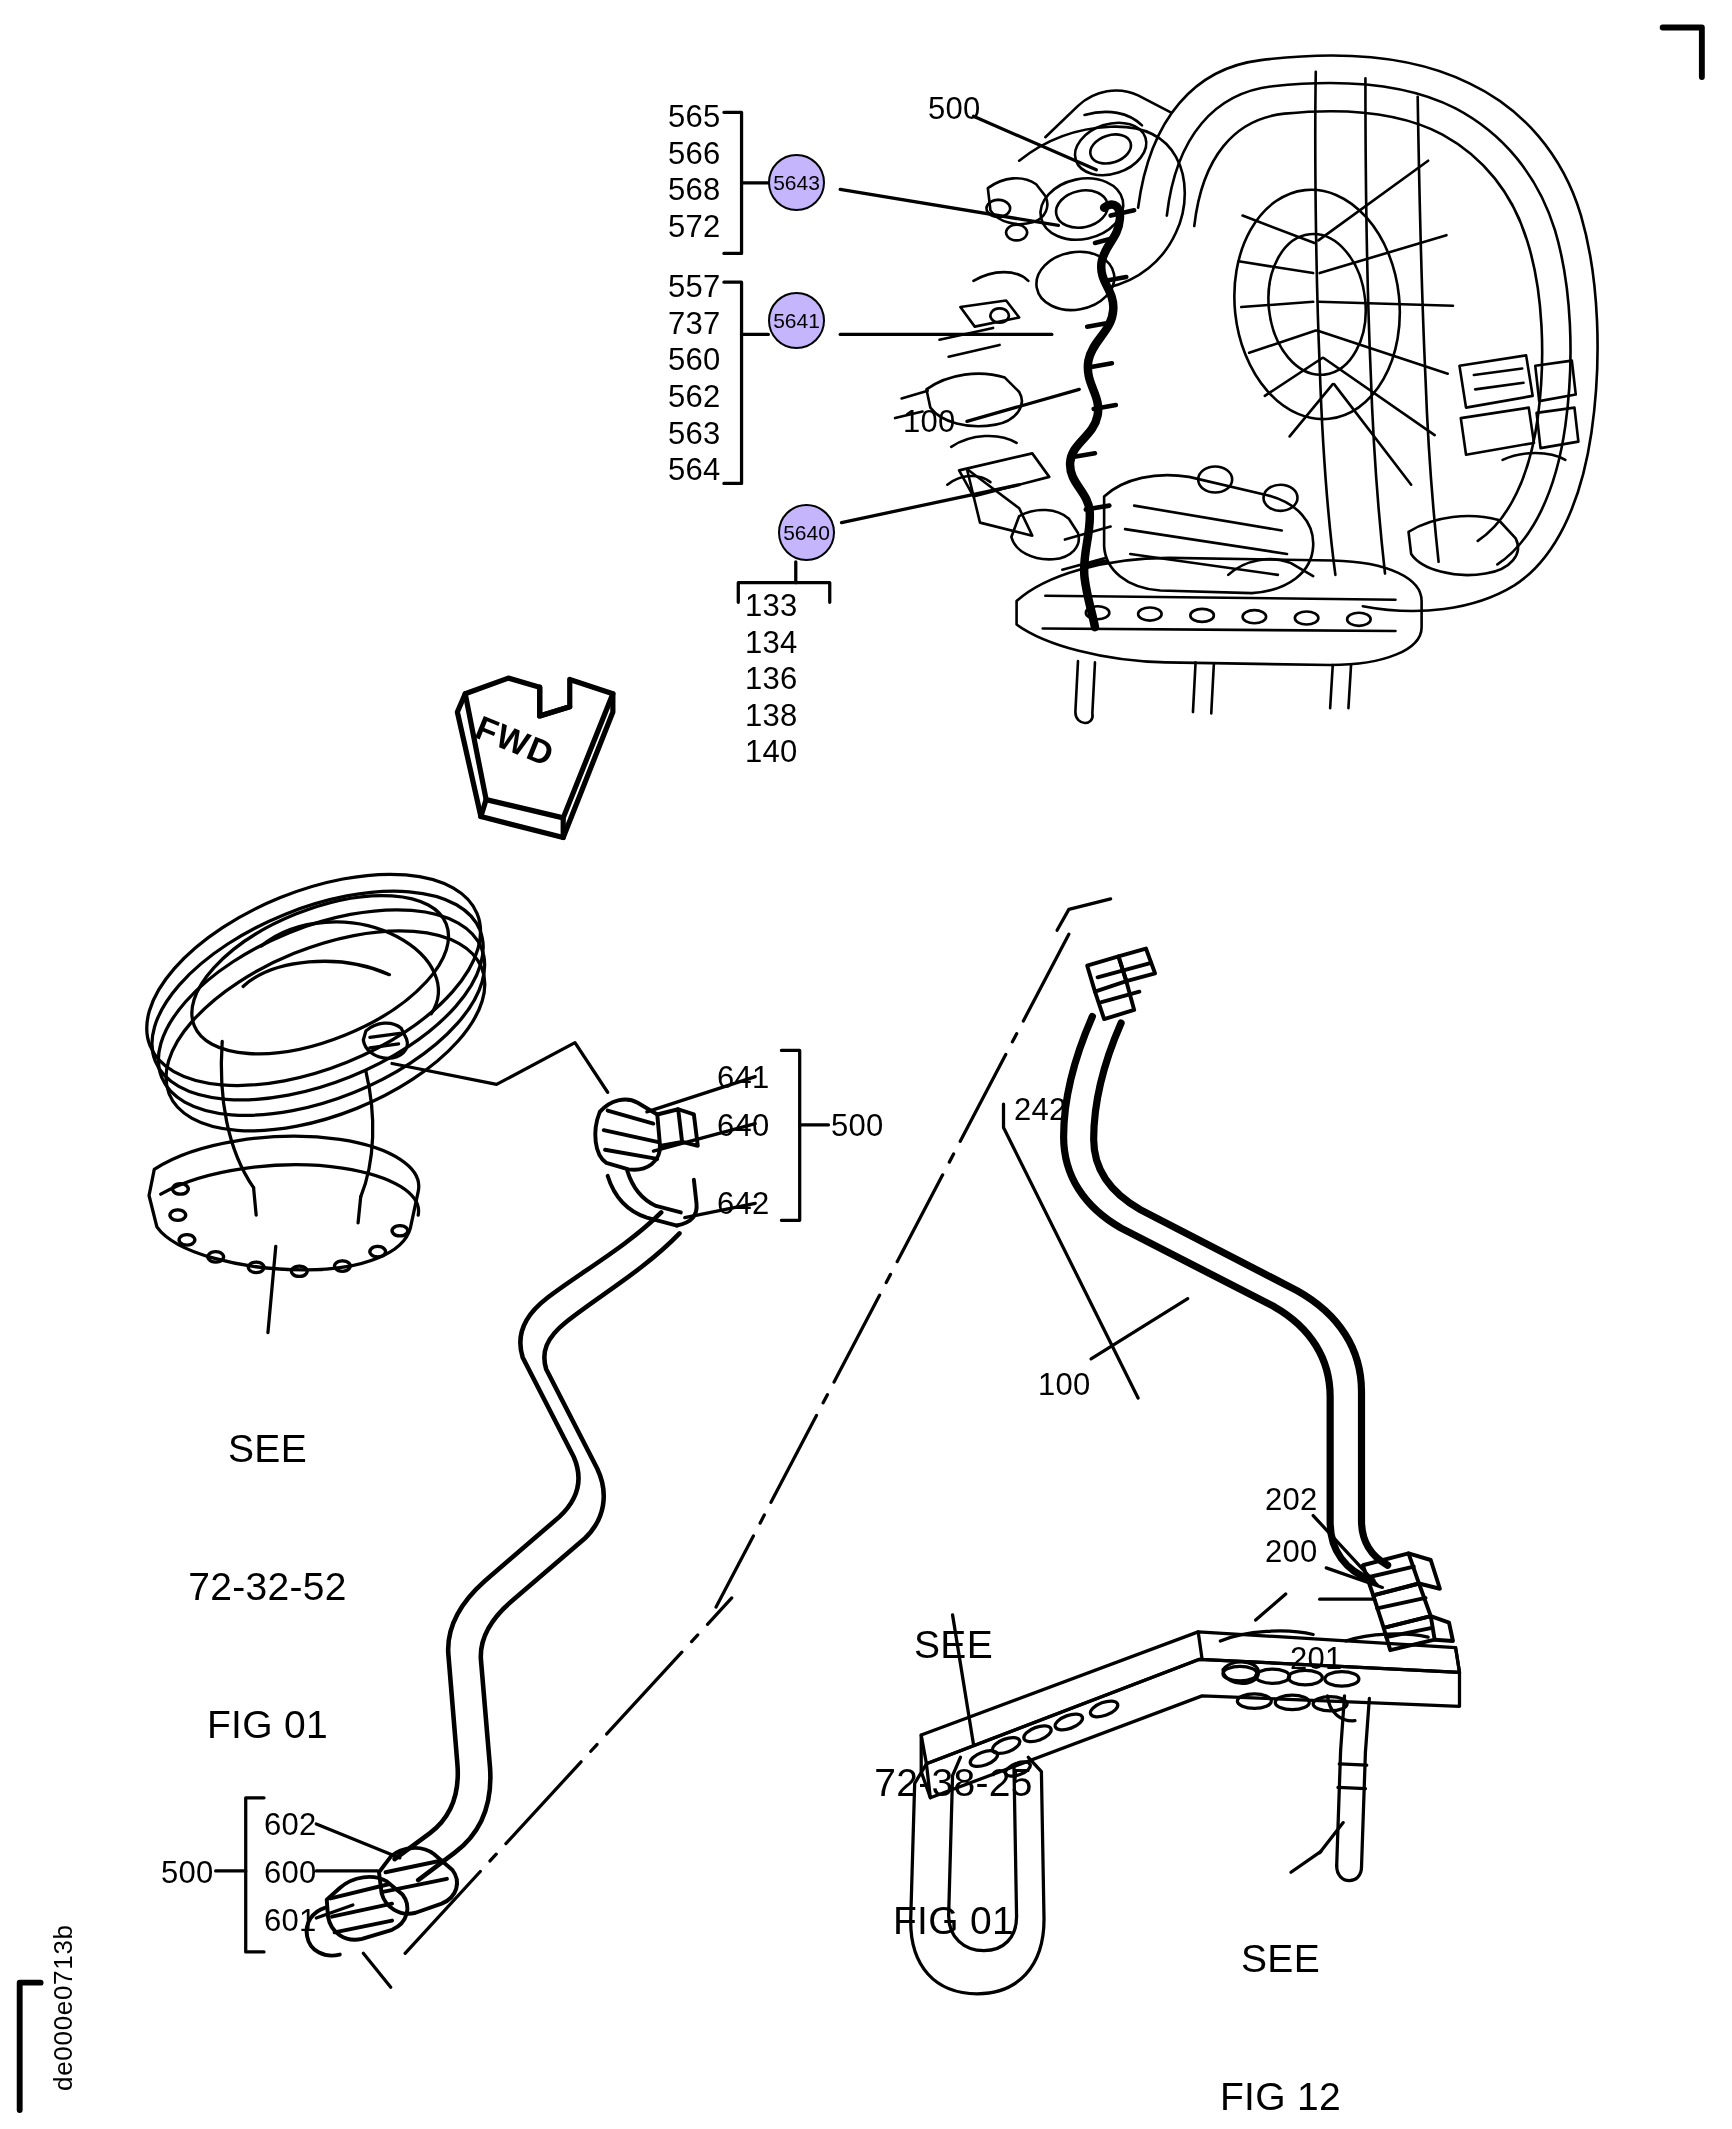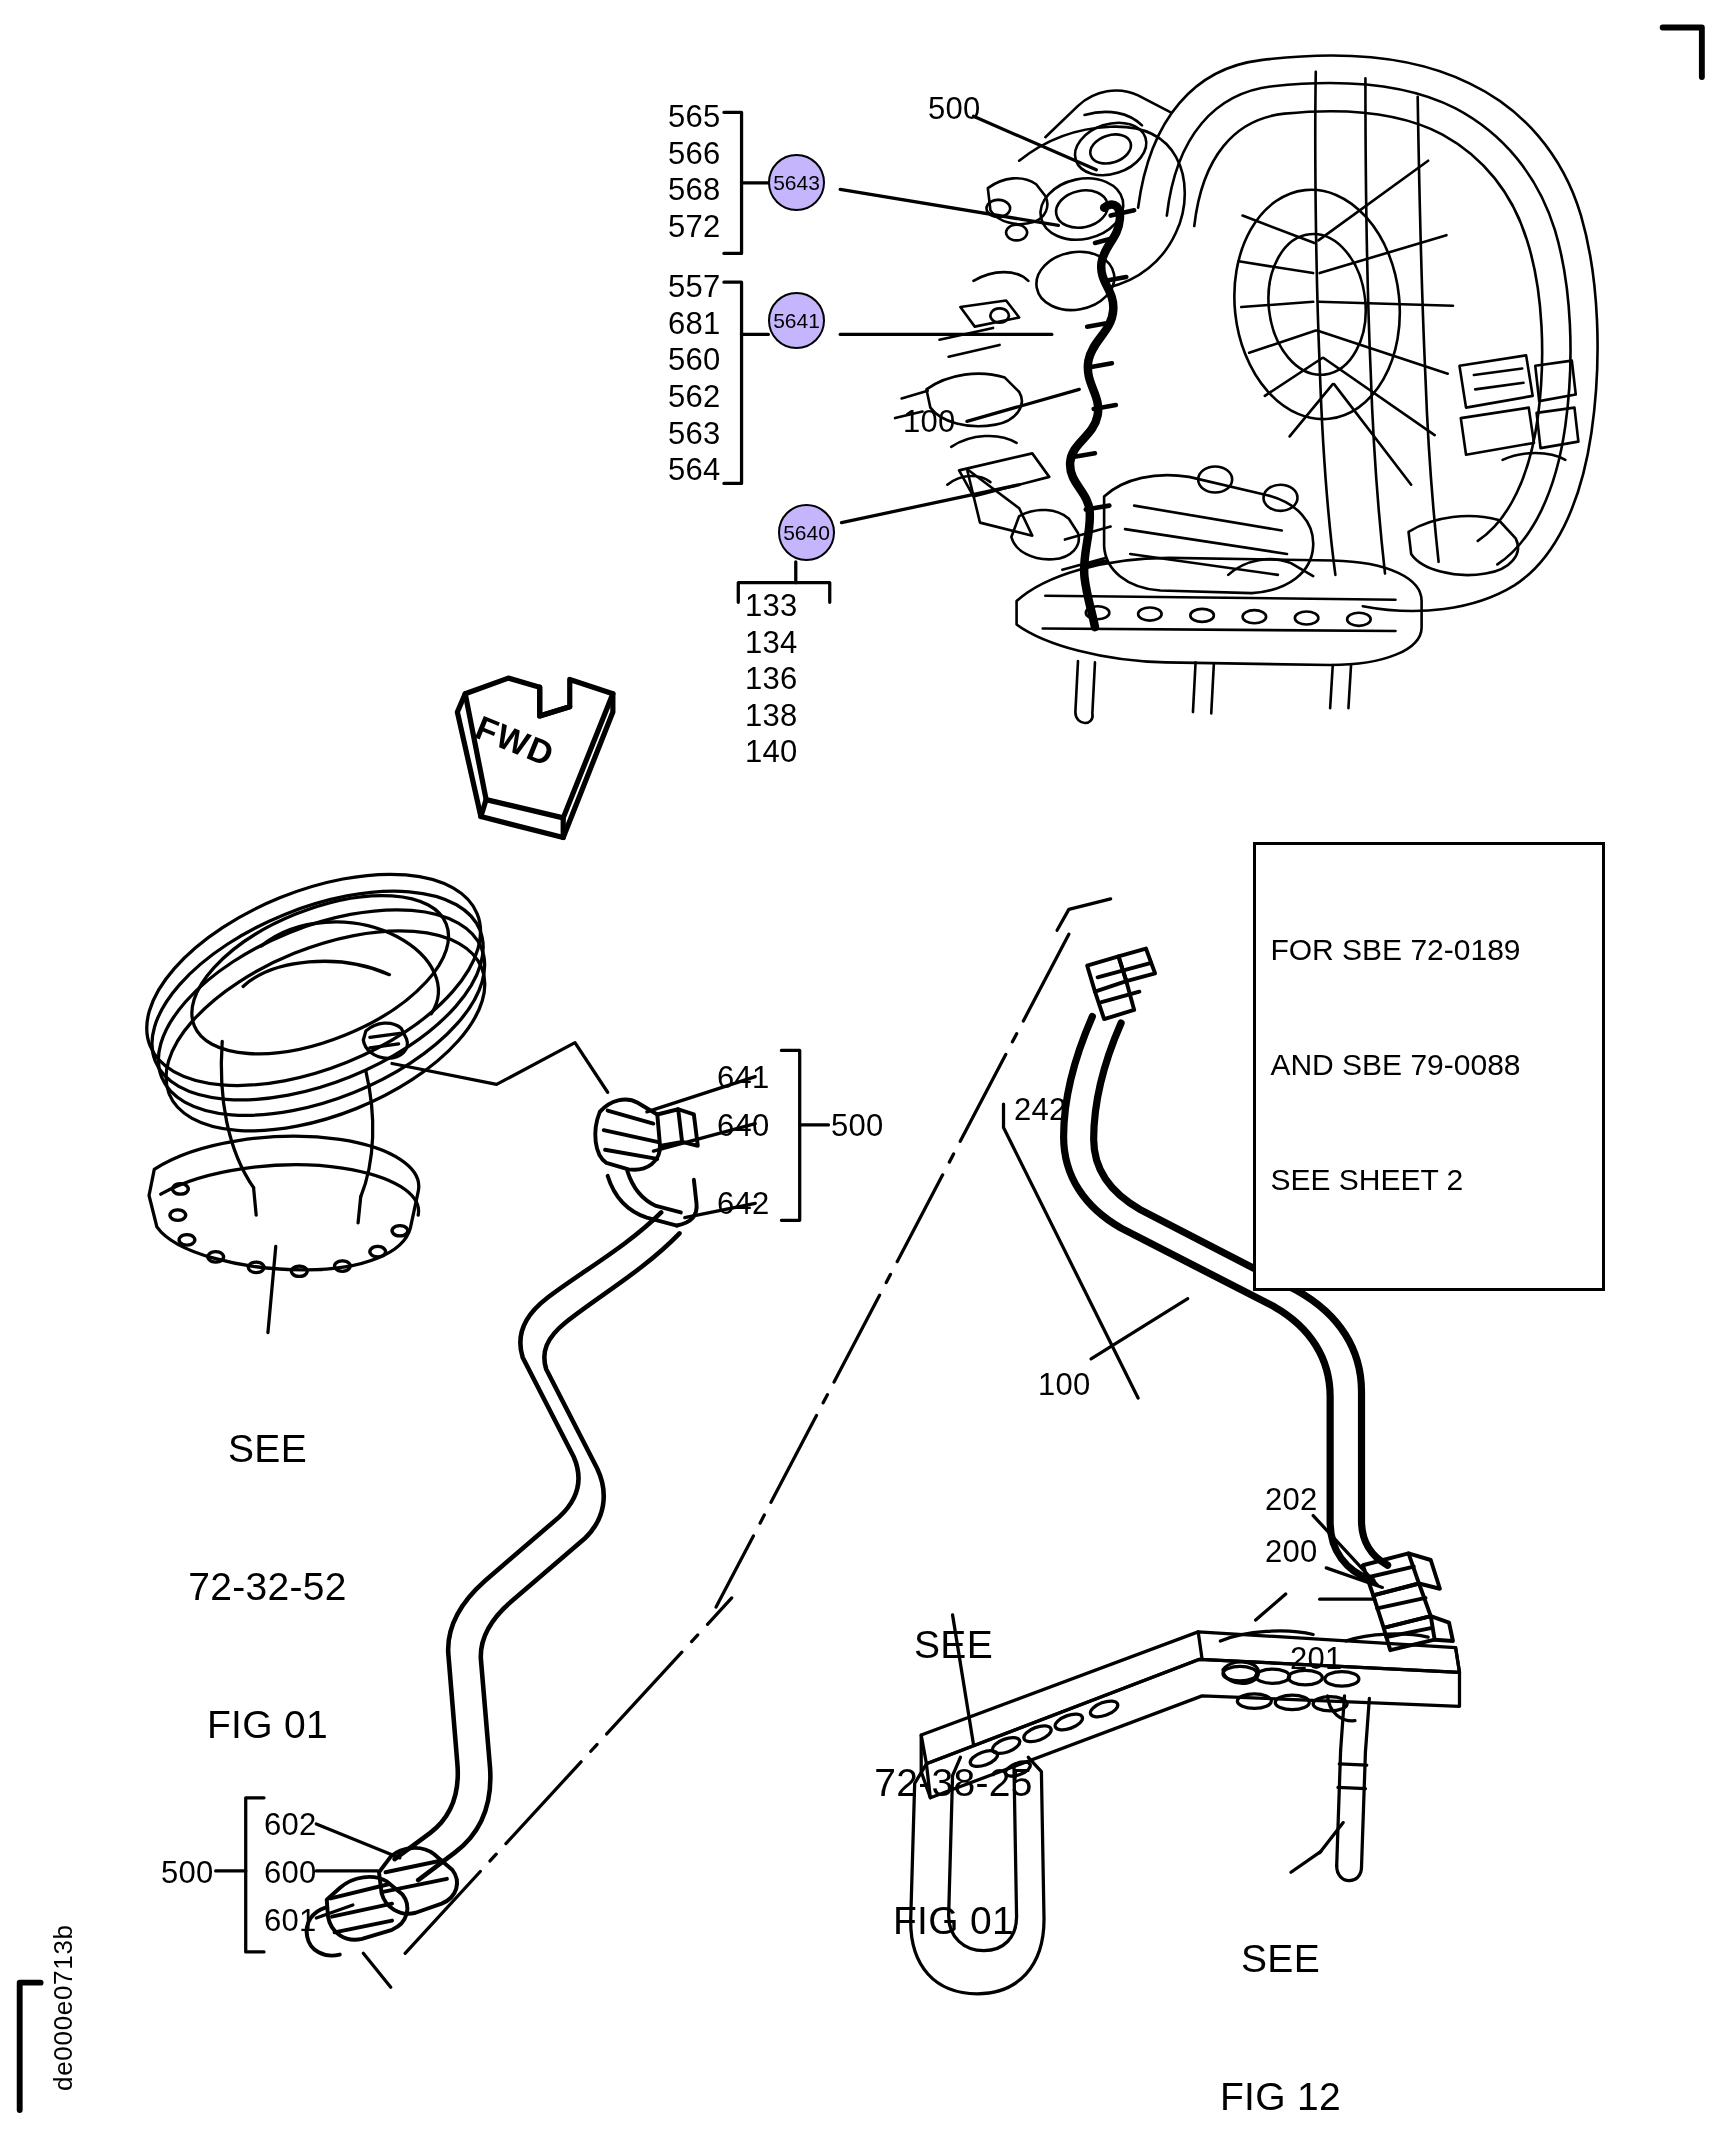--- a/index.html
+++ b/index.html
@@ -381,45 +381,40 @@
     </g>
   </svg>
 
   <div class="lbl n" style="left:668px;top:99px;">565</div>
   <div class="lbl n" style="left:668px;top:136px;">566</div>
   <div class="lbl n" style="left:668px;top:172px;">568</div>
   <div class="lbl n" style="left:668px;top:209px;">572</div>
   <div class="callout" style="left:768px;top:154px;">5643</div>
 
   <div class="lbl n" style="left:668px;top:269px;">557</div>
-  <div class="lbl n" style="left:668px;top:306px;">681</div>
+  <div class="lbl n" style="left:668px;top:306px;">737</div>
   <div class="lbl n" style="left:668px;top:342px;">560</div>
   <div class="lbl n" style="left:668px;top:379px;">562</div>
   <div class="lbl n" style="left:668px;top:416px;">563</div>
   <div class="lbl n" style="left:668px;top:452px;">564</div>
   <div class="callout" style="left:768px;top:292px;">5641</div>
 
   <div class="callout" style="left:767px;top:504px;margin-left:11px;">5640</div>
   <div class="lbl n" style="left:745px;top:588px;">133</div>
   <div class="lbl n" style="left:745px;top:625px;">134</div>
   <div class="lbl n" style="left:745px;top:661px;">136</div>
   <div class="lbl n" style="left:745px;top:698px;">138</div>
   <div class="lbl n" style="left:745px;top:734px;">140</div>
 
   <div class="lbl n" style="left:928px;top:91px;">500</div>
   <div class="lbl n" style="left:903px;top:404px;">100</div>
 
   <div class="lbl" style="left:485px;top:707px;font-size:34px;font-weight:bold;
        transform:rotate(22deg);transform-origin:left top;letter-spacing:1.3px;">FWD</div>
 
-  <div class="notebox" style="left:1253px;top:842px;width:320px;">
-    <div>FOR SBE 72-0189</div>
-    <div>AND SBE 79-0088</div>
-    <div>SEE SHEET 2</div>
-  </div>
 
   <div class="lbl see" style="left:163px;top:1334px;width:209px;">
     <div>SEE</div>
     <div>72-32-52</div>
     <div>FIG 01</div>
   </div>
 
   <div class="lbl n" style="left:717px;top:1060px;">641</div>
   <div class="lbl n" style="left:717px;top:1108px;">640</div>
   <div class="lbl n" style="left:717px;top:1186px;">642</div>

